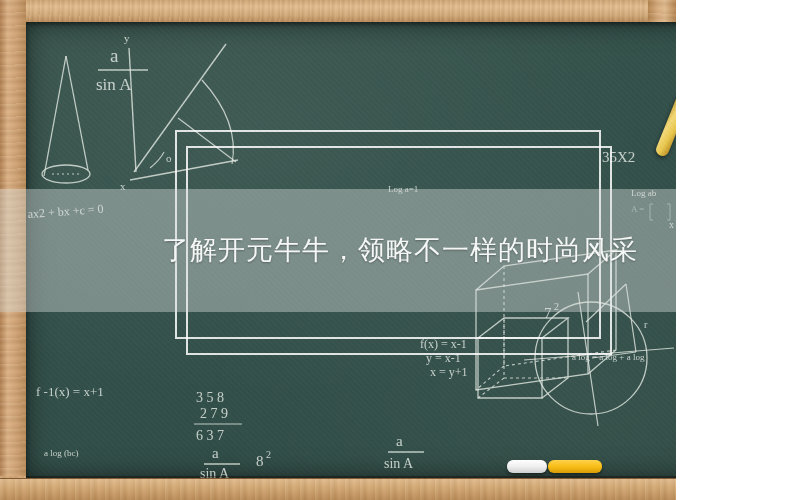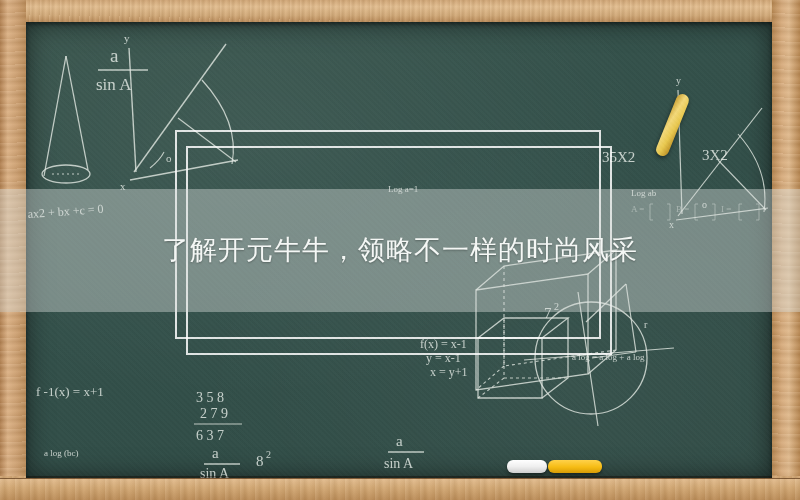--- a/index.html
+++ b/index.html
@@ -4,21 +4,21 @@
 <style>
   * { margin:0; padding:0; box-sizing:border-box; }
   html, body {
     width:800px; height:500px;
     font-family:"Liberation Sans","DejaVu Sans",sans-serif;
     background:#ffffff; overflow:hidden;
   }
 
   
   .stage{
-    position:relative; width:800px; height:500px;
+    position:relative; width:676px; height:500px;
     background:
       repeating-linear-gradient(90deg,
         rgba(255,255,255,.07) 0px, rgba(0,0,0,.05) 2px,
         rgba(255,255,255,.05) 4px, rgba(0,0,0,.04) 7px),
       linear-gradient(180deg,#d9ab79 0%,#cf9f6c 35%,#c79461 70%,#b9834f 100%);
     overflow:hidden;
   }
   
   .frame-top{
     position:absolute; left:0; top:0; width:800px; height:22px;

